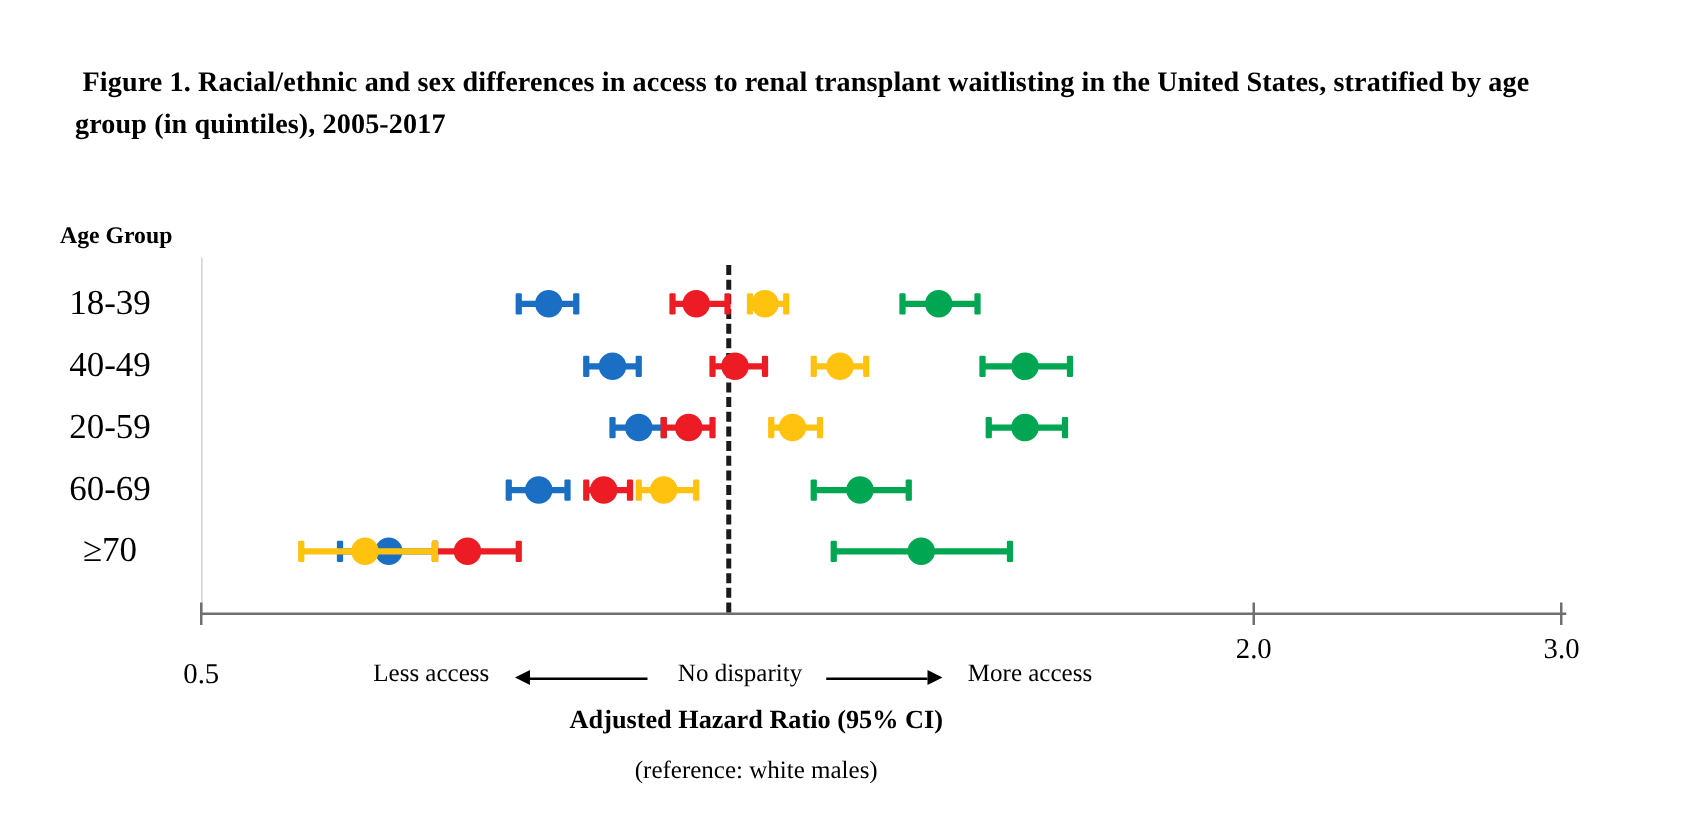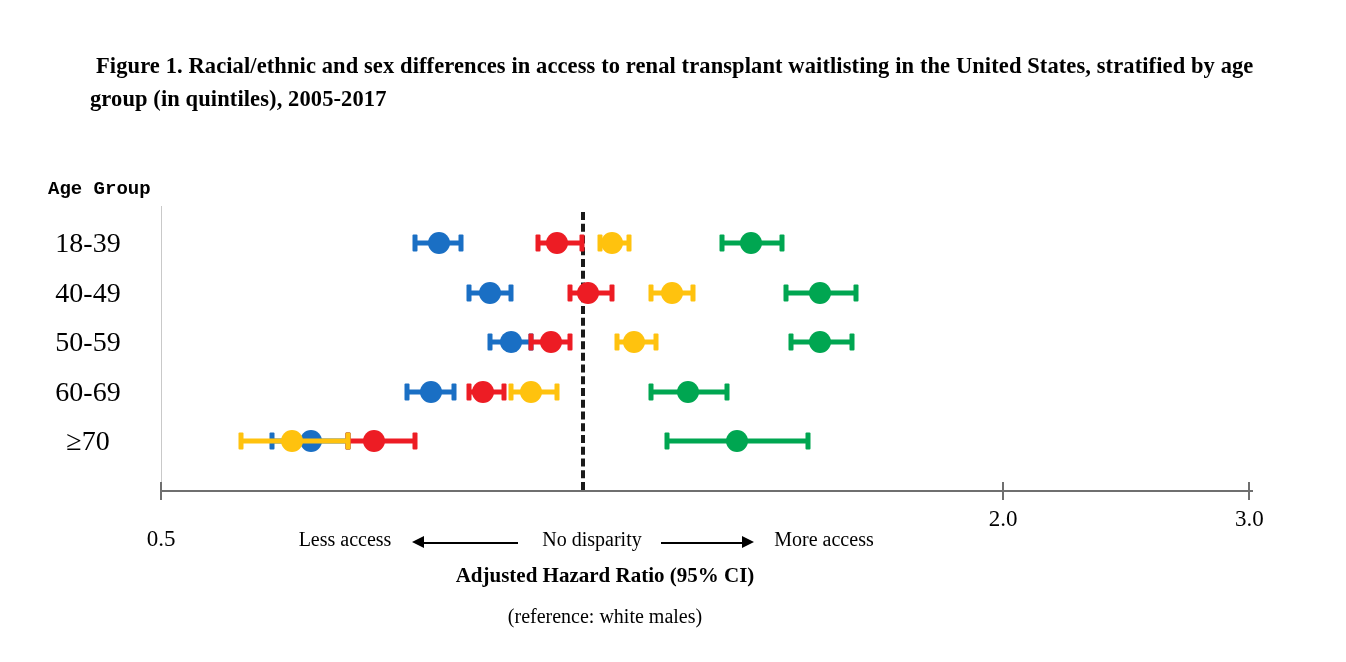--- a/index.html
+++ b/index.html
@@ -21,39 +21,37 @@
   #figure-title {
     position: absolute;
     left: 60px;
     top: 50px;
     width: 1225px;
     font-size: 22.5px;
     font-weight: bold;
     line-height: 1.45;
     letter-spacing: 0.1px;
     text-indent: 6px;
-    margin-left: 30px;
   }
 
   
   #plot-area {
     position: absolute;
     left: 0;
     top: 0;
     width: 1346px;
     height: 662px;
   }
 
   #age-group-header {
     position: absolute;
     left: 48px;
     top: 178px;
     font-size: 19px;
     font-weight: bold;
-    font-family: Liberation Mono, monospace;
   }
 
   .ytick-label {
     position: absolute;
     width: 120px;
     text-align: center;
     font-size: 28px;
     line-height: 1;
   }
 
@@ -214,21 +212,21 @@
 
   <div id="age-group-header">Age Group</div>
 
   <div id="y-axis-line"></div>
   <div id="x-axis-line"></div>
   <div id="null-line"></div>
 
   <div id="ytick-labels">
       <div class="ytick-label" style="left: 28px; top: 229px;">18-39</div>
       <div class="ytick-label" style="left: 28px; top: 279px;">40-49</div>
-      <div class="ytick-label" style="left: 28px; top: 328px;">50-59</div>
+      <div class="ytick-label" style="left: 28px; top: 328px;">20-59</div>
       <div class="ytick-label" style="left: 28px; top: 378px;">60-69</div>
       <div class="ytick-label" style="left: 28px; top: 427px;">≥70</div>
     </div>
   <div id="xtick-group">
       <div class="x-tick" style="left: 160px;"></div>
       <div class="x-tick-label" style="left: 161px; margin-top: 20px;">0.5</div>
       <div class="x-tick" style="left: 1002px;"></div>
       <div class="x-tick-label" style="left: 1003px;">2.0</div>
       <div class="x-tick" style="left: 1248.27px;"></div>
       <div class="x-tick-label" style="left: 1249.27px; text-align: center;">3.0</div>

